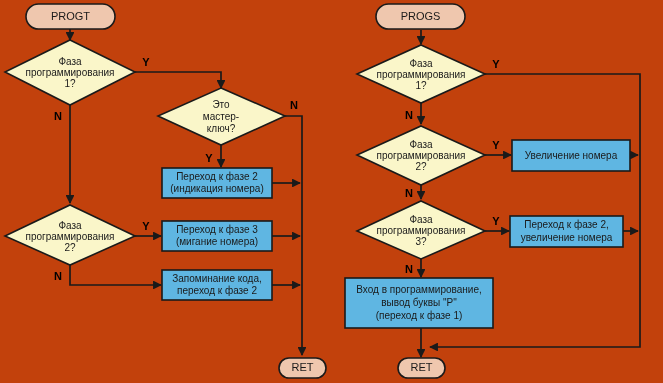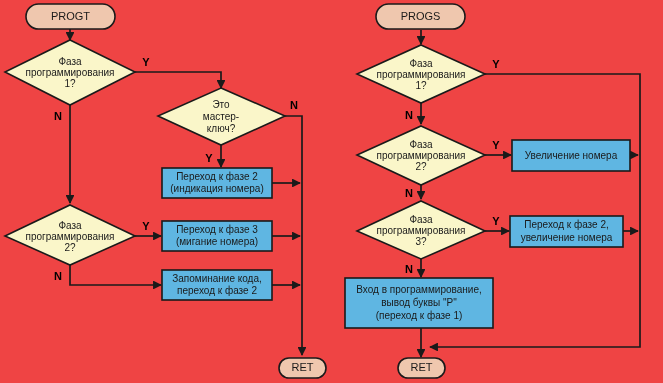--- a/index.html
+++ b/index.html
@@ -62,21 +62,21 @@
   }
   .conn {
     stroke: #1a1a1a;
     stroke-width: 1.7;
     fill: none;
   }
 </style>
 </head>
 <body>
 
-<div id="canvas" style="background: #ef4444; text-decoration: underline;">
+<div id="canvas" style="background: #c2410c; text-decoration: underline;">
   <svg id="flow" viewBox="0 0 663 383">
     <defs>
       <marker id="arrow" viewBox="0 0 10 10" refX="9" refY="5" markerWidth="5.2" markerHeight="5.2" orient="auto-start-reverse">
         <path d="M 0 0 L 10 5 L 0 10 z" fill="#1a1a1a"></path>
       </marker>
     </defs>
 
     <g>
 
       <line class="conn" x1="70" y1="29" x2="70" y2="40" marker-end="url(#arrow)" style="stroke: rgb(26, 26, 26);"></line>

